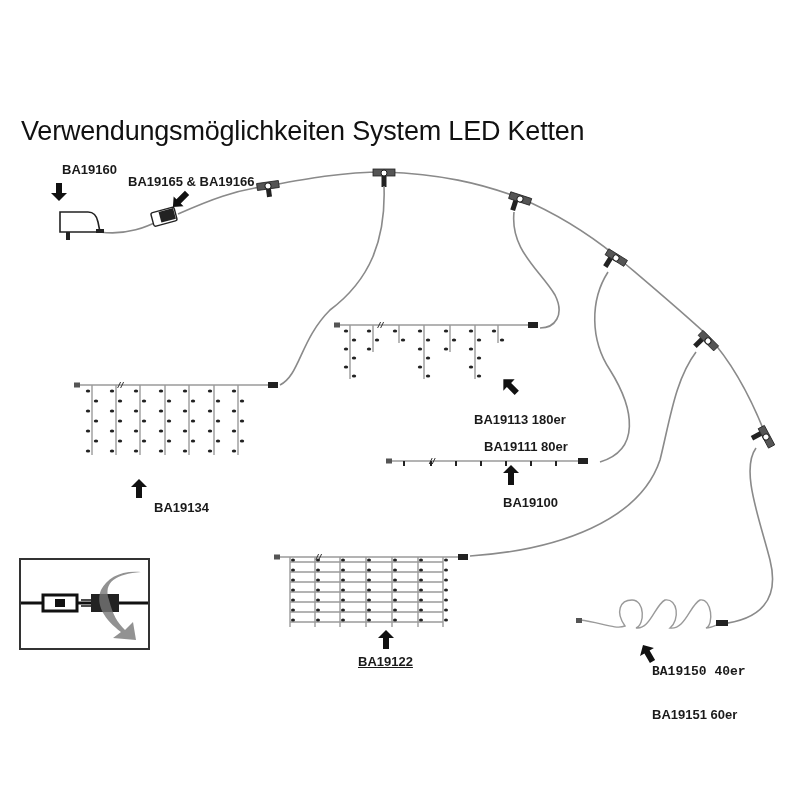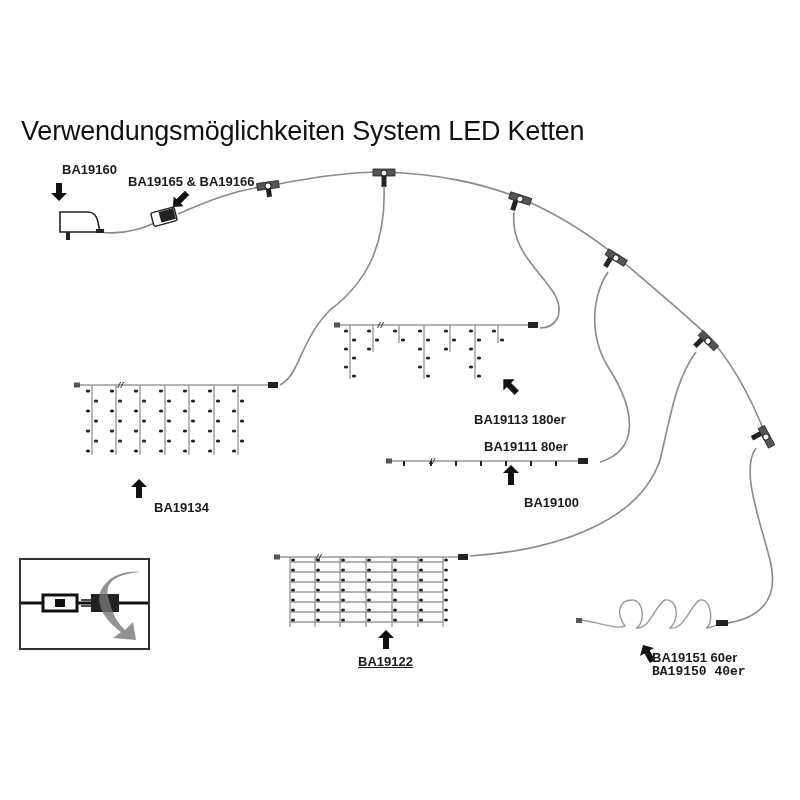--- a/index.html
+++ b/index.html
@@ -281,24 +281,24 @@
     </g>
 </svg>
 
 <div class="title">Verwendungsmöglichkeiten System LED Ketten</div>
 
 <div class="lbl" style="left:47px;top:163px;padding-left:15px;">BA19160</div>
 <div class="lbl" style="left:128px;top:175px;text-align:center;">BA19165 &amp; BA19166</div>
 <div class="lbl" style="left:113px;top:501px;padding-left:41px;">BA19134</div>
 <div class="lbl" style="left:484px;top:400px;margin-top:40px;">BA19111 80er</div>
 <div class="lbl" style="left:474px;top:413px;">BA19113 180er</div>
-<div class="lbl" style="left:503px;top:496px;margin-left:21px;">BA19100</div>
+<div class="lbl" style="left:503px;top:496px;">BA19100</div>
 <div class="lbl" style="left:358px;top:655px;text-decoration:underline;">BA19122</div>
 <div class="lbl" style="left:652px;top:665px;font-family:Liberation Mono, monospace;">BA19150  40er</div>
-<div class="lbl" style="left:652px;top:651px;">BA19151  60er</div>
+<div class="lbl" style="left:652px;top:708px;">BA19151  60er</div>
 
 <div class="inset">
   <svg width="127" height="88">
     <line x1="0" y1="43" x2="127" y2="43" stroke="#111" stroke-width="3"></line>
     <rect x="22" y="35" width="34" height="16" fill="#fff" stroke="#111" stroke-width="3"></rect>
     <rect x="34" y="39" width="10" height="8" fill="#111"></rect>
     <line x1="60" y1="40" x2="70" y2="40" stroke="#111" stroke-width="1.5"></line>
     <line x1="60" y1="43" x2="70" y2="43" stroke="#111" stroke-width="1.5"></line>
     <line x1="60" y1="46" x2="70" y2="46" stroke="#111" stroke-width="1.5"></line>
     <rect x="70" y="34" width="28" height="18" fill="#222"></rect>

